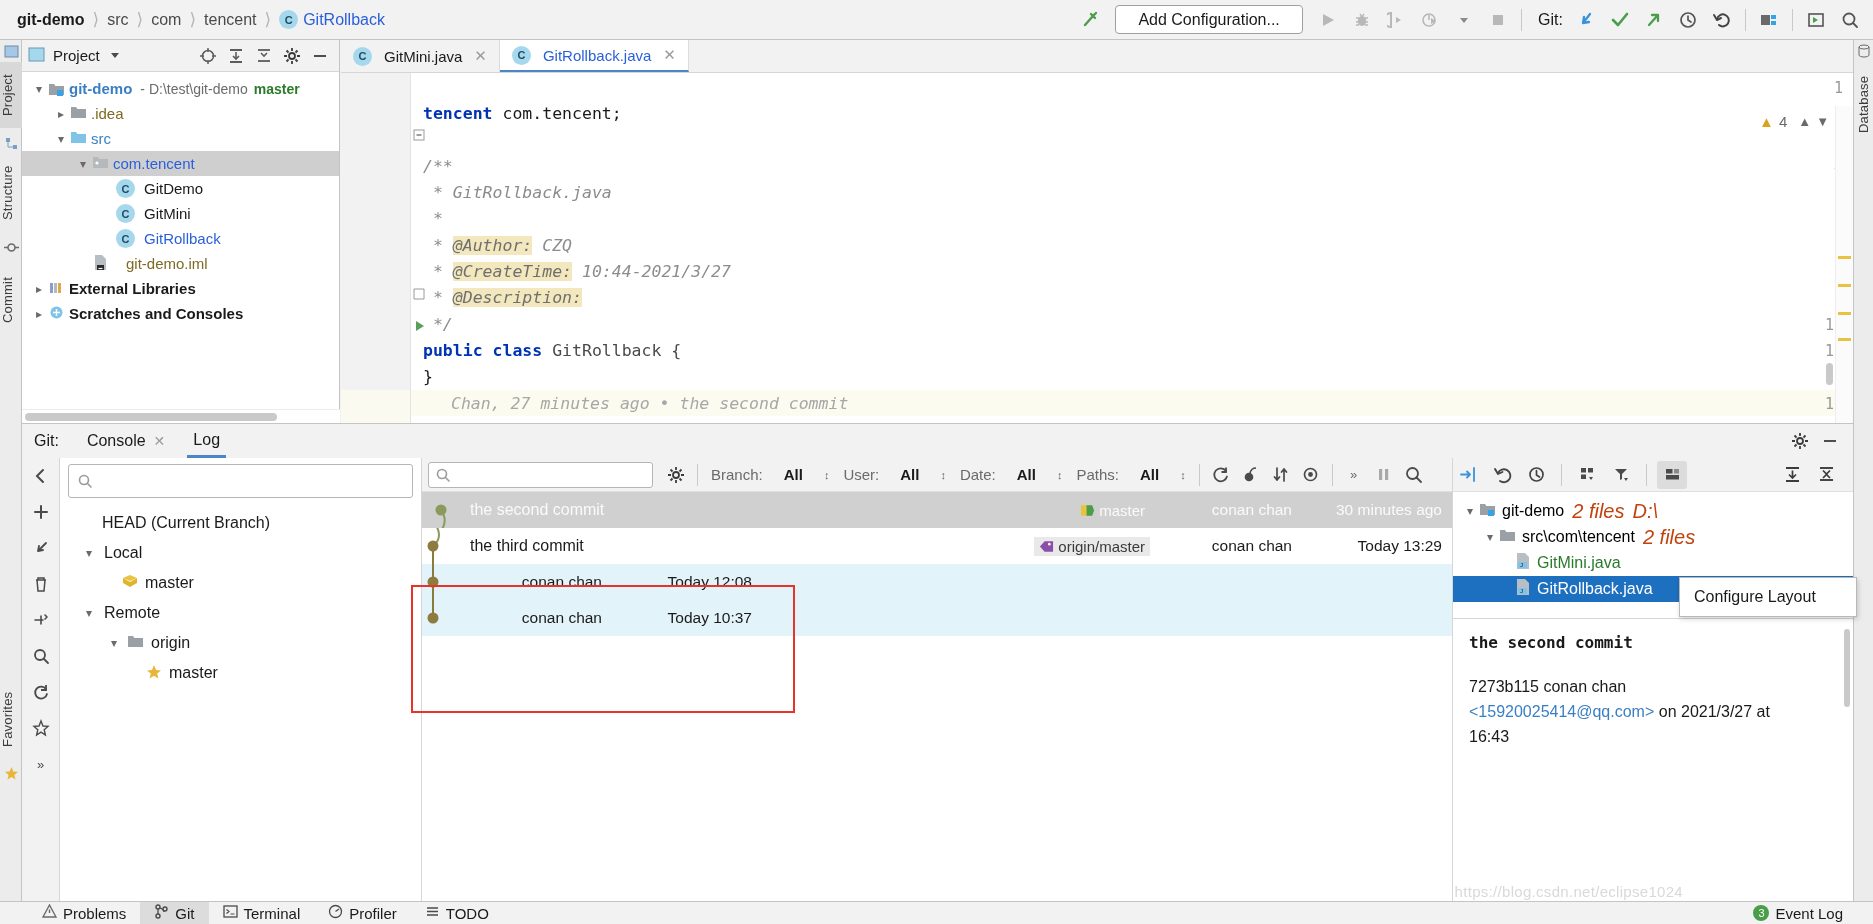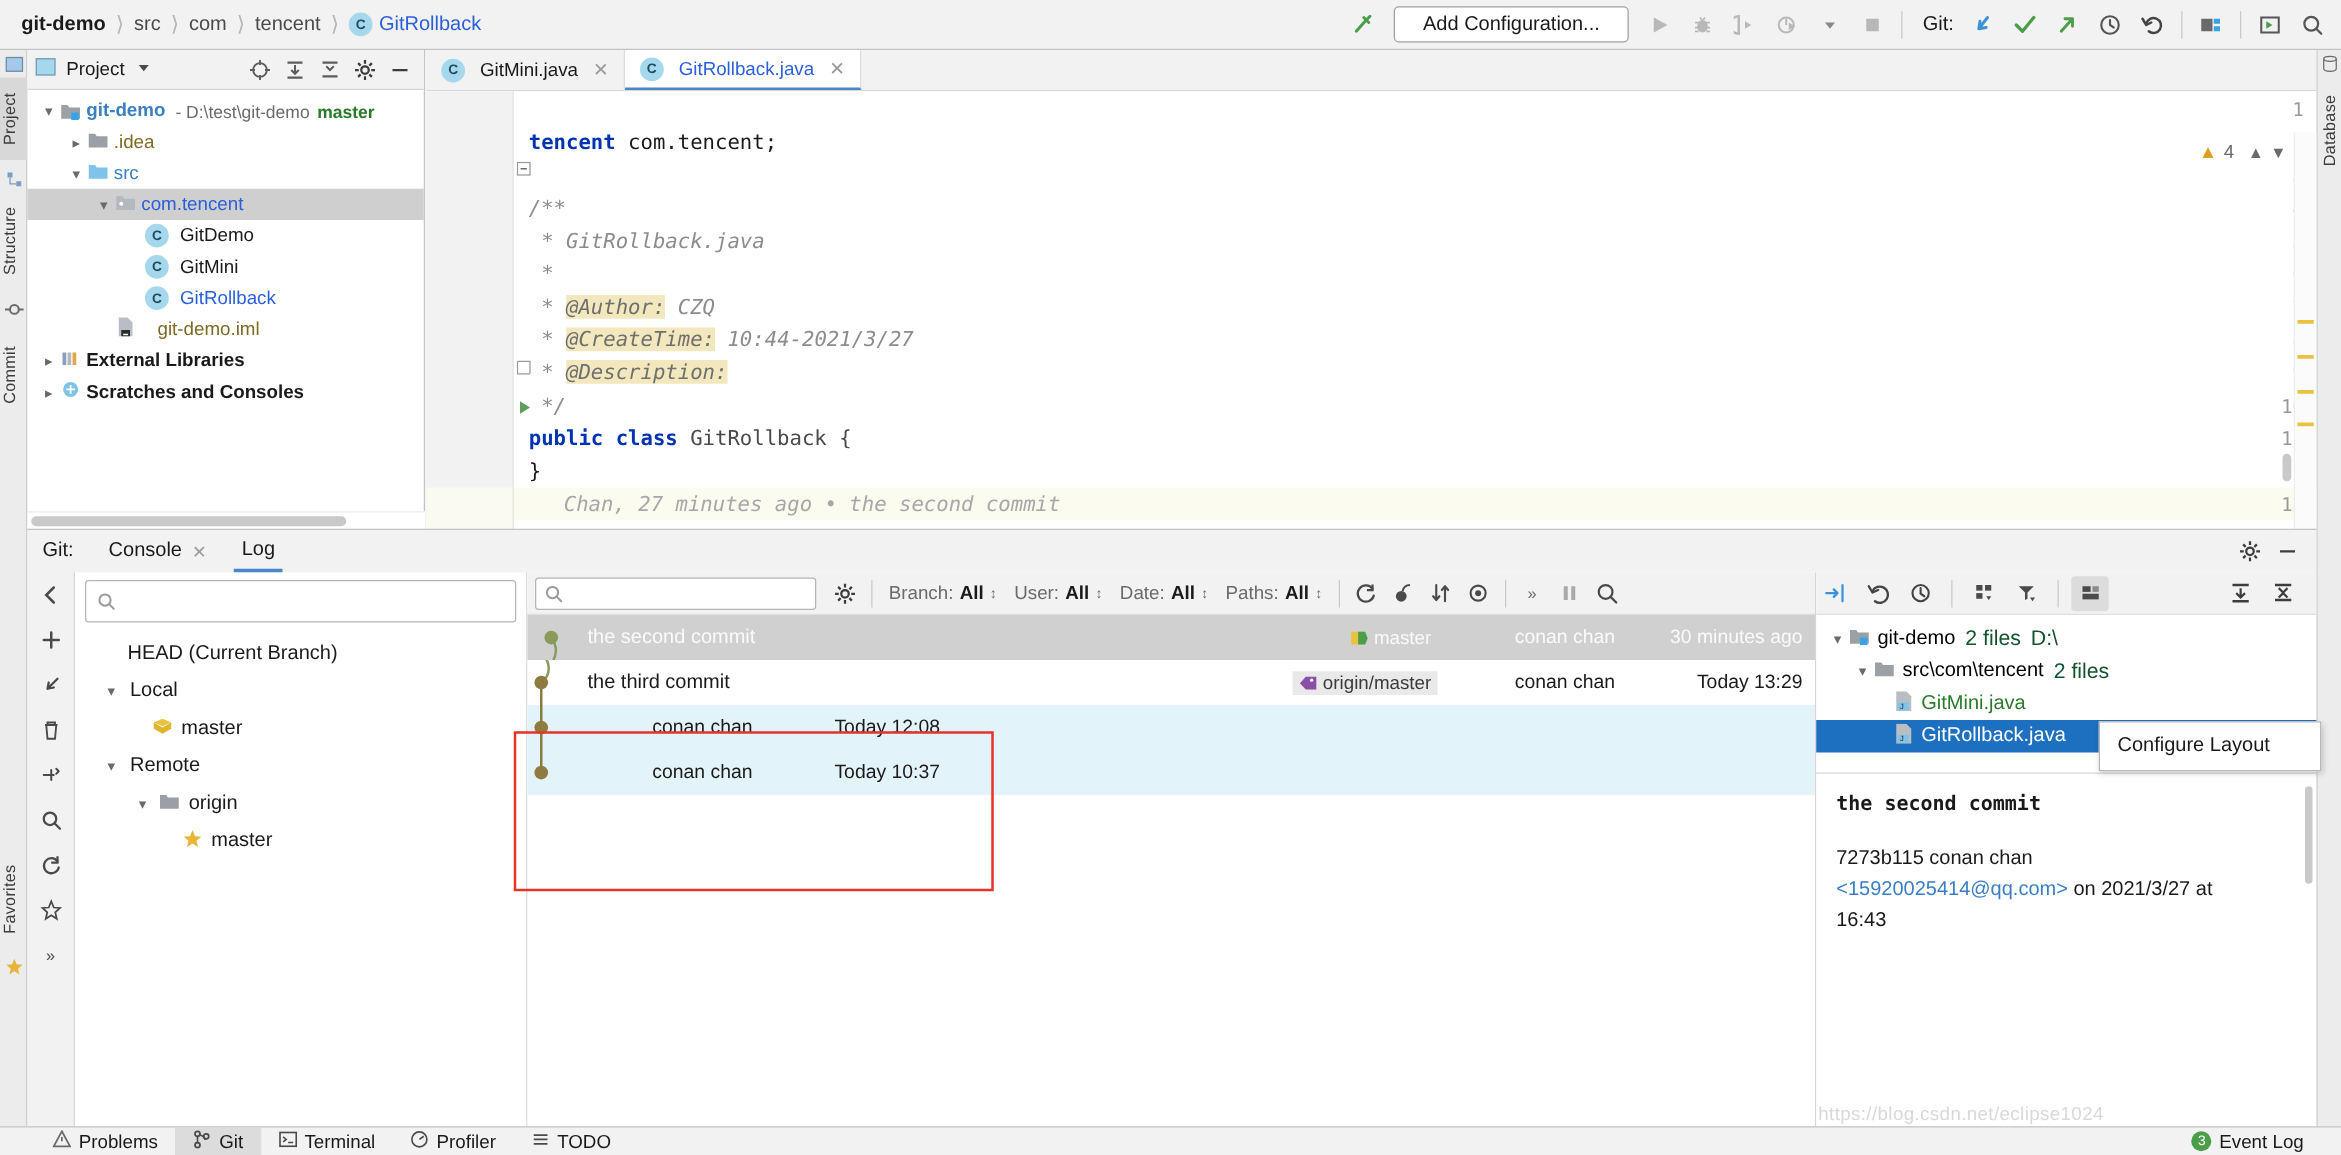--- a/index.html
+++ b/index.html
@@ -186,21 +186,21 @@
 
   .logpane { flex: 1 1 auto; background: #fff; position: relative; border-right: 1px solid #d6d6d6; }
   .logtoolbar {
     height: 34px; background: #f2f2f2; display: flex; align-items: center;
     padding: 0 6px; gap: 0; border-bottom: 1px solid #e0e0e0;
   }
   .lsearch {
     width: 225px; height: 26px; border: 1px solid #b5b5b5; border-radius: 3px; background: #fff;
     display: flex; align-items: center; padding: 0 6px; margin-right: 8px;
   }
-  .filt { font-size: 15px; color: #1a1a1a; padding: 0 7px; display: flex; align-items: center; gap: 5px; }
+  .filt { font-size: 15px; color: #1a1a1a; padding: 0 7px; display: flex; align-items: center; gap: 21px; }
   .filt .dim { color: #6a6a6a; }
   .filt .ud { color: #6a6a6a; font-size: 11px; }
   .tb-ico { width: 30px; height: 28px; display: flex; align-items: center; justify-content: center; color: #555; }
 
   .commits { position: relative; }
   .crow {
     position: relative; display: flex; align-items: center; height: 36px;
     font-size: 16px; color: #1a1a1a;
   }
   .crow.sel { background: #d0d0d0; color: #fafafa; }
@@ -220,21 +220,21 @@
     position: absolute; border: 2.5px solid #e8322a; pointer-events: none;
   }
 
   .detailpane { width: 400px; background: #fff; position: relative; display: flex; flex-direction: column; }
   .dtoolbar { height: 34px; background: #f2f2f2; display: flex; align-items: center;
     justify-content: flex-end; gap: 4px; padding-right: 12px; border-bottom: 1px solid #e0e0e0; }
   .dtree { padding-top: 6px; font-size: 16px; }
   .drow { display: flex; align-items: center; height: 26px; padding-left: 8px; white-space: nowrap; }
   .drow.sel { background: #1d6fbf; color: #fff; }
   .dfile-green { color: #2a7a2a; }
-  .dmuted { color: #14532d; margin-left: 8px; font-size: 17px; }
+  .dmuted { color: #c2410c; margin-left: 8px; font-size: 20px; font-style: italic; }
   .dsplit { height: 1px; background: #d6d6d6; margin-top: 4px; }
   .dmsg { padding: 14px 16px 0 16px; position: relative; }
   .dmsg-title { font-family: "DejaVu Sans Mono", monospace; font-size: 16px; font-weight: bold; color: #1a1a1a; }
   .dmsg-body { margin-top: 22px; font-size: 16px; color: #1a1a1a; line-height: 25px; }
   .dlink { color: #3a7fc4; }
   .dscroll { position: absolute; right: 3px; top: 10px; width: 6px; height: 78px; background: #c9c9c9; border-radius: 3px; }
 
   .ctxmenu {
     position: absolute; left: 1679px; top: 577px; width: 178px; height: 40px;
     background: #fff; border: 1px solid #b8b8b8; box-shadow: 1px 2px 5px rgba(0,0,0,.18);

